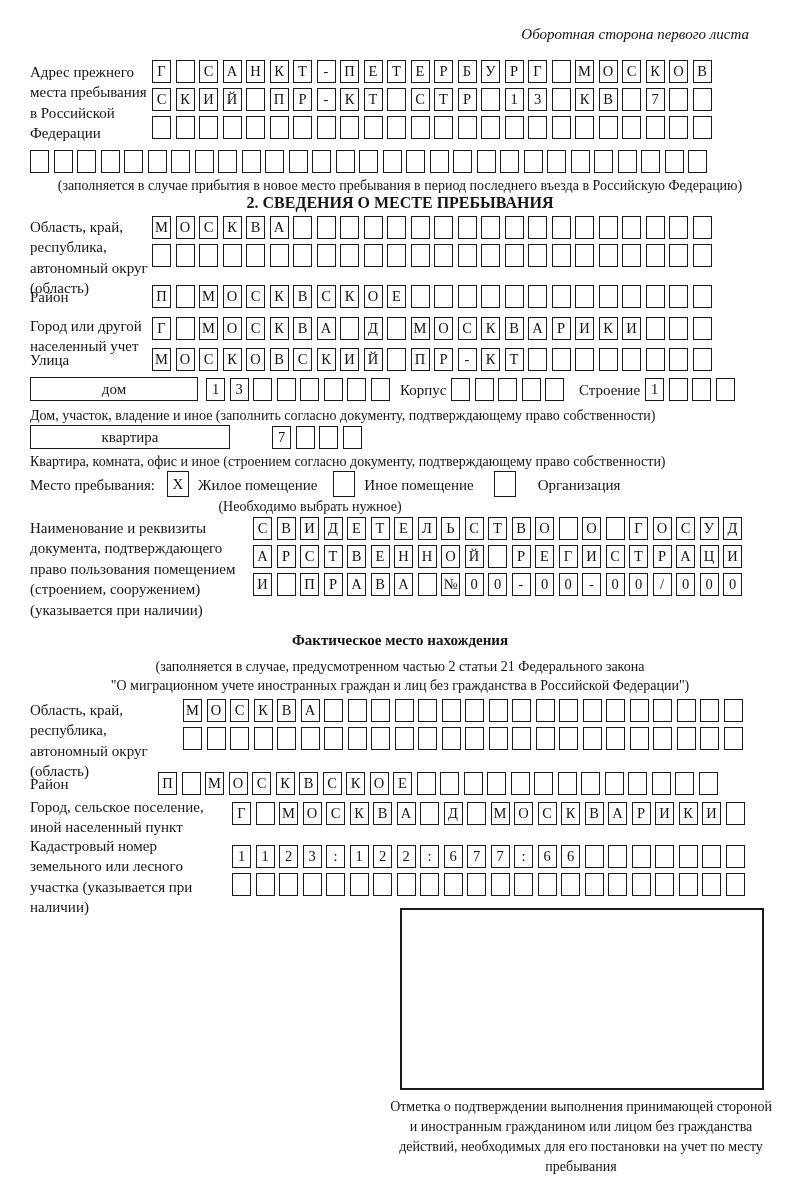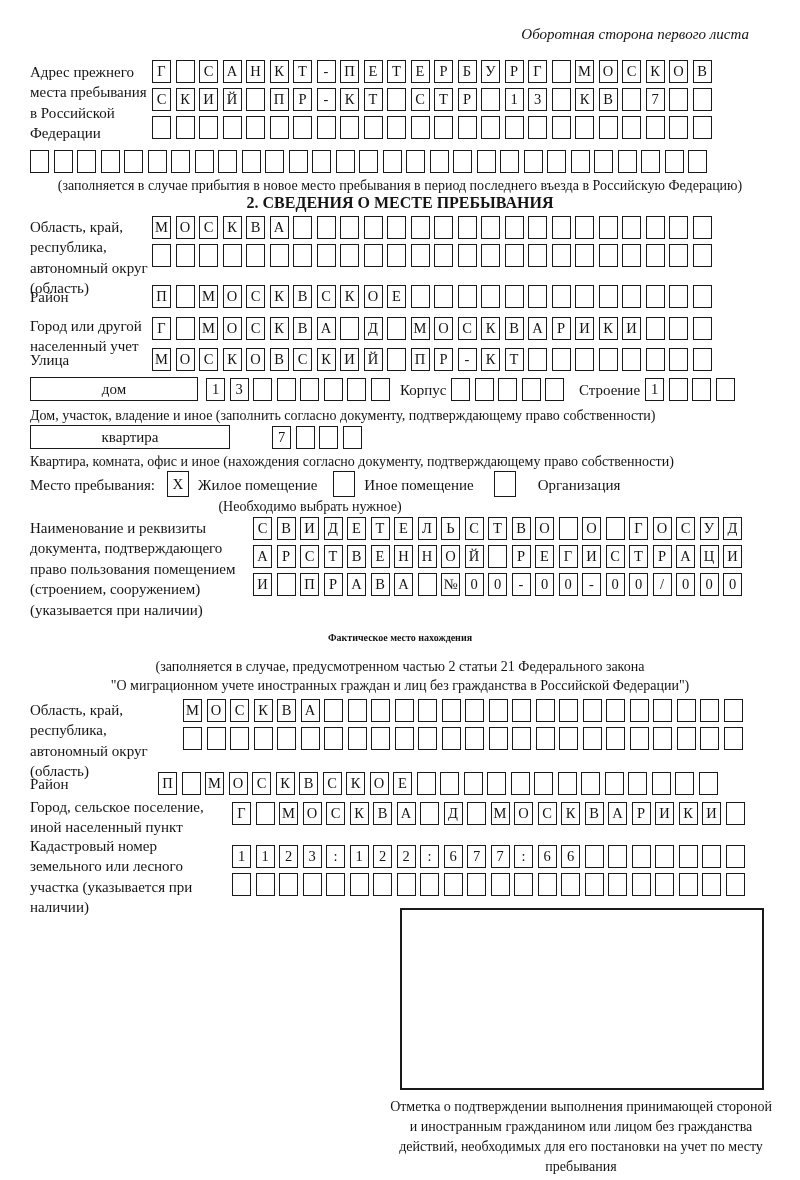--- a/index.html
+++ b/index.html
@@ -329,21 +329,21 @@
   <div class="named-rect" style="width:198px;">
     <span>квартира</span>
   </div>
   <div class="cells" style="margin-left:10px;">
       <div class="cell">7</div>
       <div class="cell"></div>
       <div class="cell"></div>
       <div class="cell"></div>
     </div>
 </div>
-<div class="abs note" style="left:30px;top:452px;width:740px;">Квартира, комната, офис и иное (нахождения согласно документу, подтверждающему право собственности)</div>
+<div class="abs note" style="left:30px;top:452px;width:740px;">Квартира, комната, офис и иное (строением согласно документу, подтверждающему право собственности)</div>
 
 <div class="abs flexrow" style="left:30px;top:471px;">
   <div class="inline-label">Место пребывания:</div>
   <div class="checkbox" style="margin-left:12px;">
     <span>X</span>
   </div>
   <div class="inline-label" style="margin-left:9px;">Жилое помещение</div>
   <div class="checkbox" style="margin-left:16px;">
     <span></span>
   </div>
@@ -421,21 +421,21 @@
       <div class="cell">-</div>
       <div class="cell">0</div>
       <div class="cell">0</div>
       <div class="cell">/</div>
       <div class="cell">0</div>
       <div class="cell">0</div>
       <div class="cell">0</div>
     </div>
 </div>
 
-<div class="abs bold center" style="left:0;top:632px;width:800px;font-size:10px;">Фактическое место нахождения</div>
+<div class="abs bold center" style="left:0;top:632px;width:800px;font-size:15px;">Фактическое место нахождения</div>
 <div class="abs note center" style="left:0;top:657px;width:800px;">(заполняется в случае, предусмотренном частью 2 статьи 21 Федерального закона</div>
 <div class="abs note center" style="left:0;top:676px;width:800px;">"О миграционном учете иностранных граждан и лиц без гражданства в Российской Федерации")</div>
 
 <div class="abs label" style="left:30px;top:700px;width:152px;">Область, край, республика, автономный округ (область)</div>
 <div class="abs cellcol" style="left:183px;top:699px;">
   <div class="cells">
       <div class="cell">М</div>
       <div class="cell">О</div>
       <div class="cell">С</div>
       <div class="cell">К</div>

